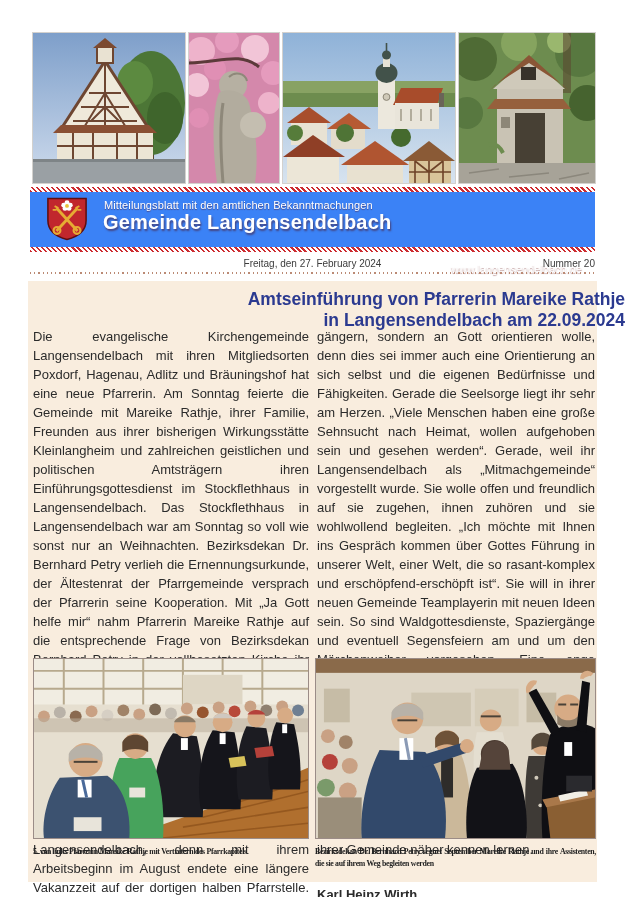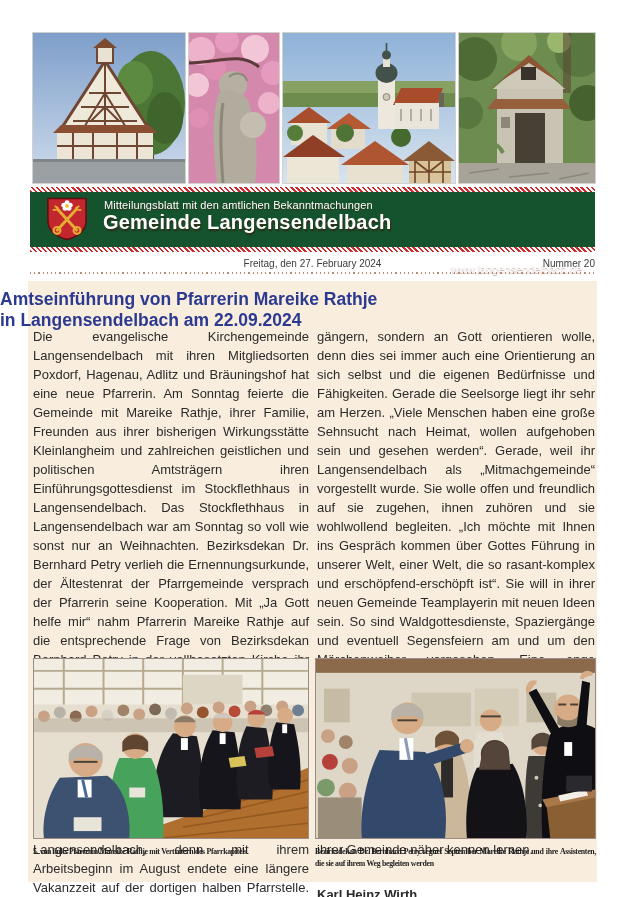--- a/index.html
+++ b/index.html
@@ -9,37 +9,37 @@
   }
   
   .top-photo { position:absolute; top:33px; height:150px; outline:1px solid rgba(80,70,60,.25); }
   .top-photo svg { display:block; width:100%; height:100%; }
   
   .hatch {
     position:absolute; left:30px; width:565px; height:5px;
     background:repeating-linear-gradient(45deg,#cc2b30 0px,#cc2b30 1.6px,#ffffff 1.6px,#ffffff 3.6px);
   }
   
-  #banner { position:absolute; left:30px; top:192px; width:565px; height:55px; background:#14532d; }
+  #banner { position:absolute; left:30px; top:192px; width:565px; height:55px; background:#3b82f6; }
   #coat { position:absolute; left:16px; top:3px; width:42px; height:47px; }
   #banner-subtitle { position:absolute; left:74px; top:7px; color:#ffffff; font-size:11px; letter-spacing:.1px; text-shadow:0 1px 1px rgba(90,0,0,.45); }
   #banner-title { position:absolute; left:73px; top:19px; color:#ffffff; font-size:20px; font-weight:bold; letter-spacing:.2px; text-shadow:1px 2px 2px rgba(80,0,0,.5); }
   #banner-website { position:absolute; right:13px; top:31px; color:#ffffff; font-size:11px; text-shadow:0 1px 1px rgba(90,0,0,.4);margin-top:40px; }
   
   .issue-text { position:absolute; top:258px; font-size:10px; color:#3c3c3c; }
   #issue-volume { left:33px;margin-top:40px; }
   #issue-date { left:0; width:625px; text-align:center; }
   #issue-number { right:30px; }
   #dotted-rule {
     position:absolute; left:30px; top:272px; width:565px; height:2px;
     background:repeating-linear-gradient(90deg,#bb8a74 0 1.3px,transparent 1.3px 4.2px);
   }
   
   #content-panel { position:absolute; left:28px; top:281px; width:569px; height:601px; background:#f9edde; }
-  #headline { position:absolute; left:0; top:289px; width:625px; text-align:left;
+  #headline { position:absolute; left:0; top:289px; width:625px; text-align:right;
     color:#2b3a90; font-size:17.5px; font-weight:bold; line-height:21px; }
   .col { position:absolute; top:327px; font-size:13px; line-height:19px; color:#2b2b2b; text-align:justify; }
   #col-left  { left:33px;  width:276px; }
   #col-right { left:317px; width:278px; }
   .col p { margin:0; }
   #author { margin-top:26px; font-weight:bold; }
   
   .bottom-photo { position:absolute; top:658px; height:181px; border:1px solid rgba(90,60,50,.5); box-sizing:border-box; background:#ddd; }
   #bp-left  { left:33px;  width:276px; }
   #bp-right { left:315px; width:281px; }

